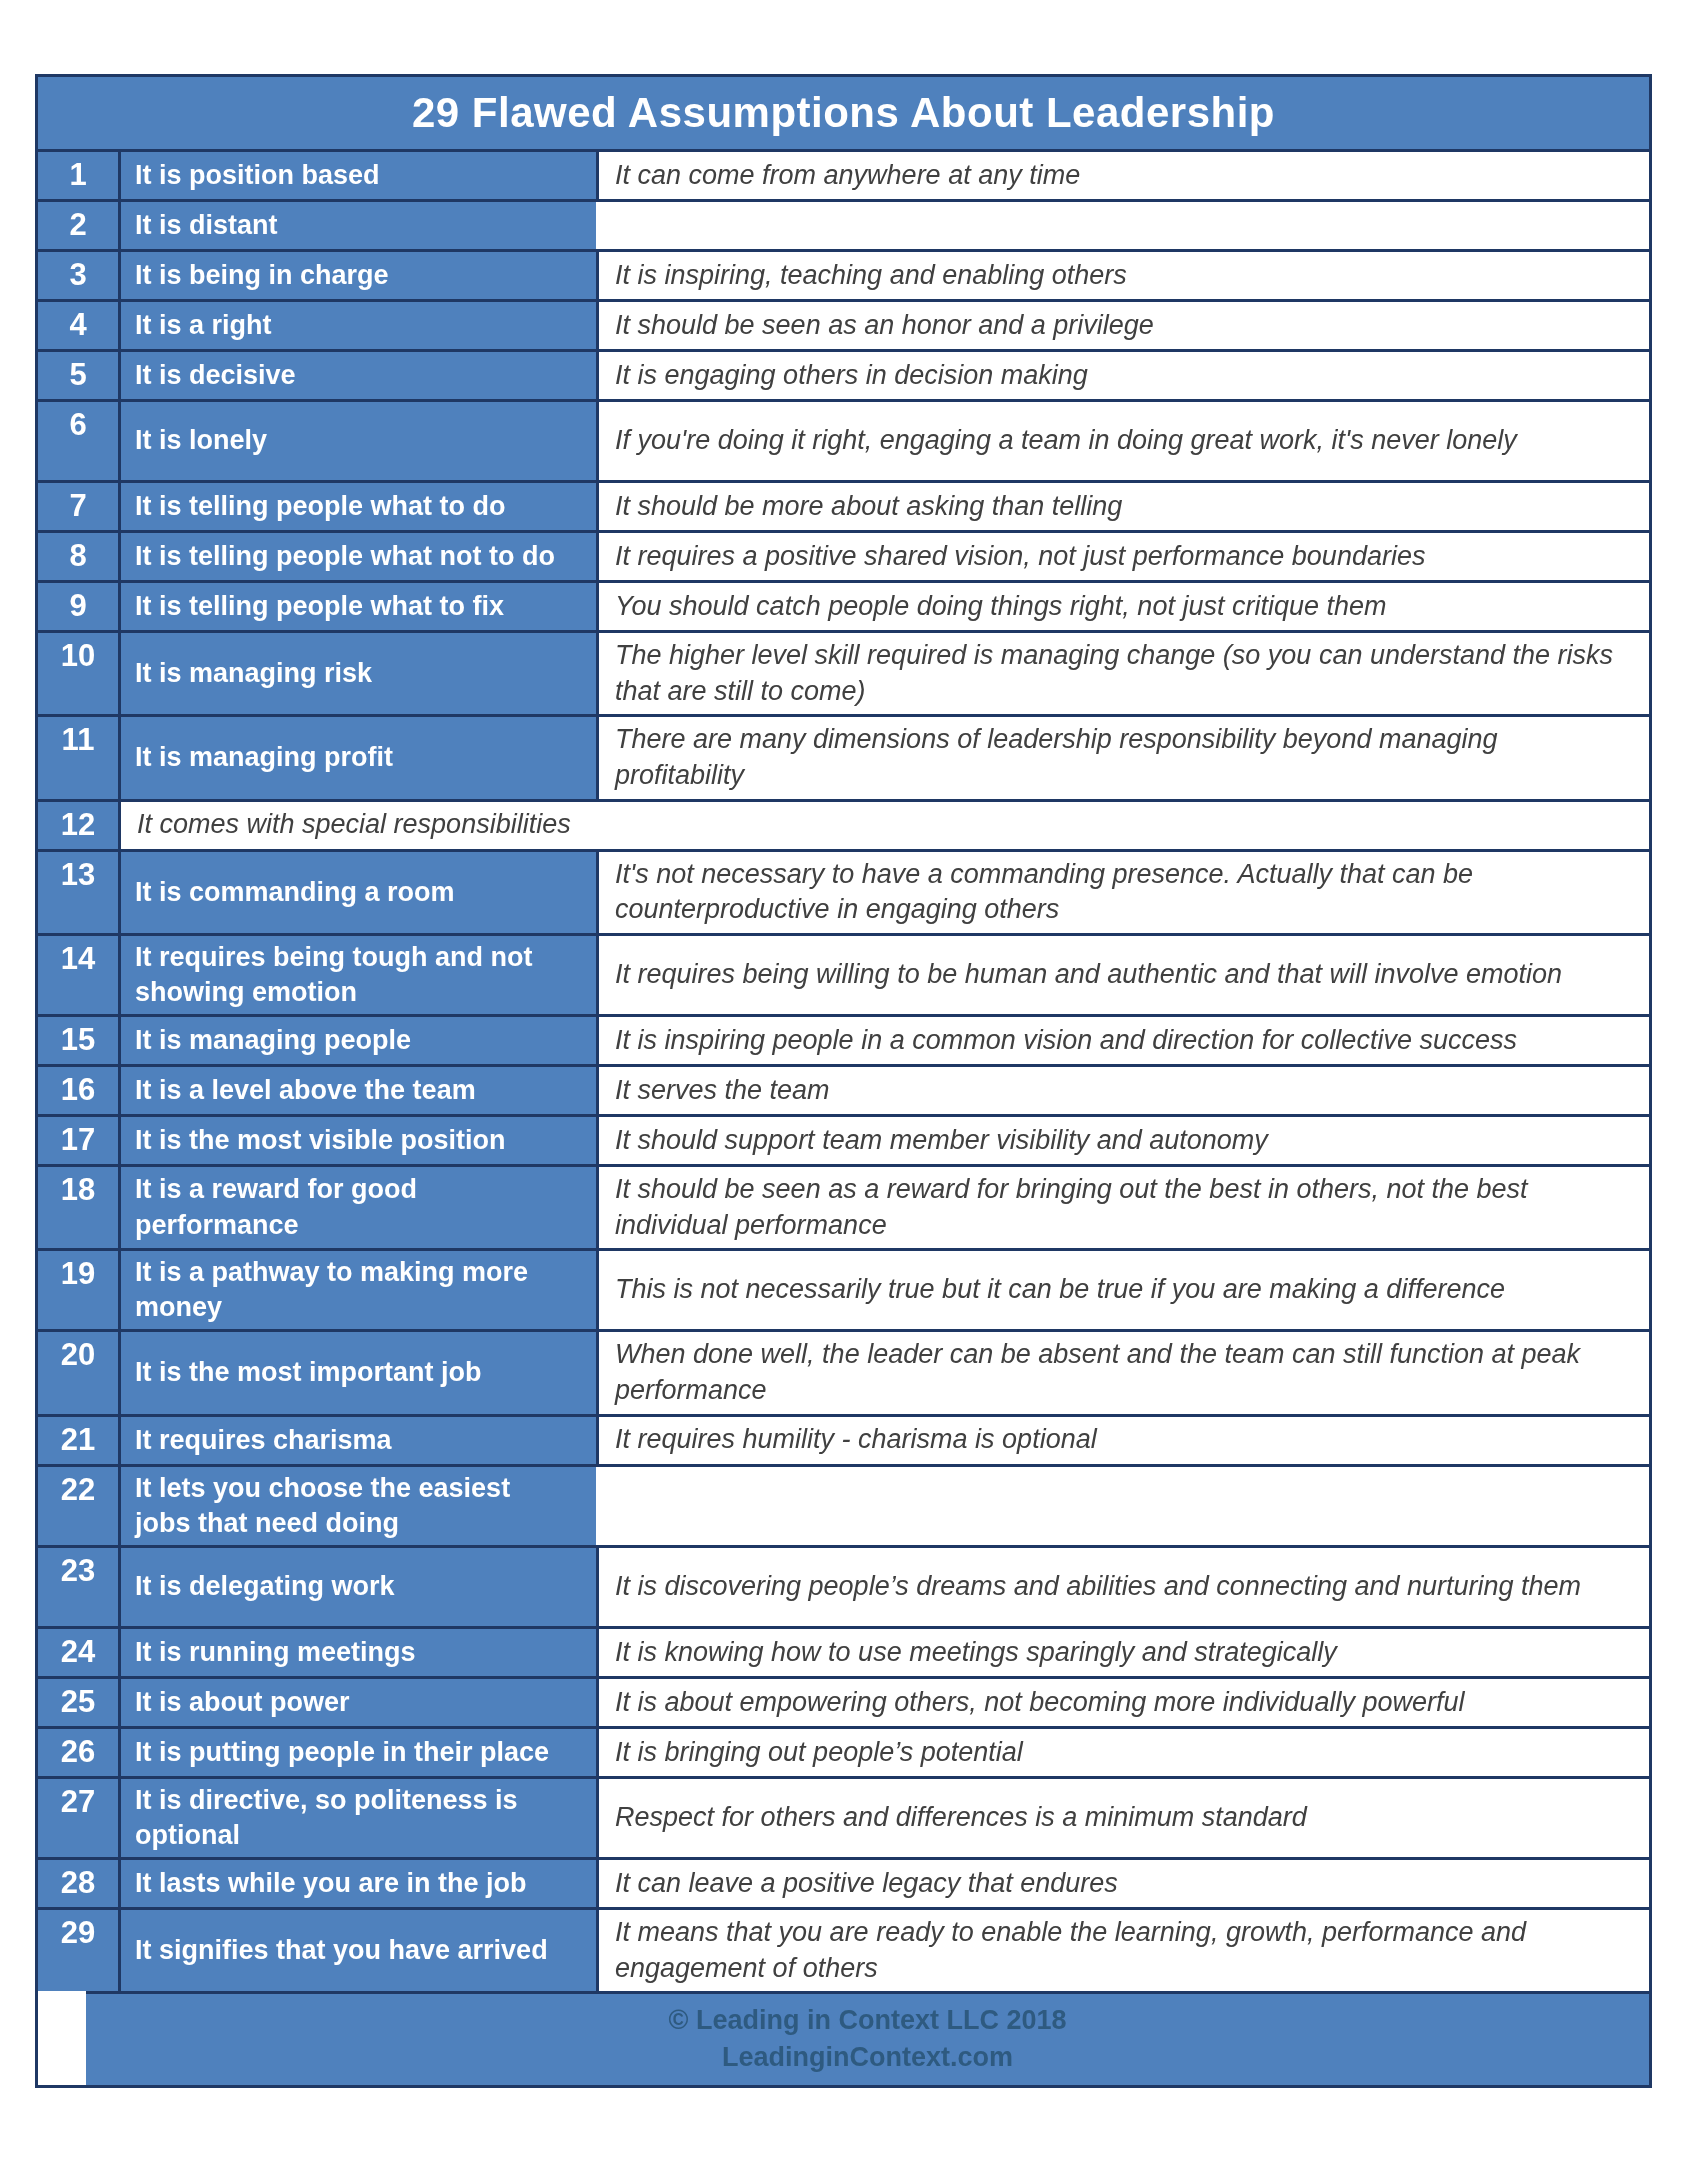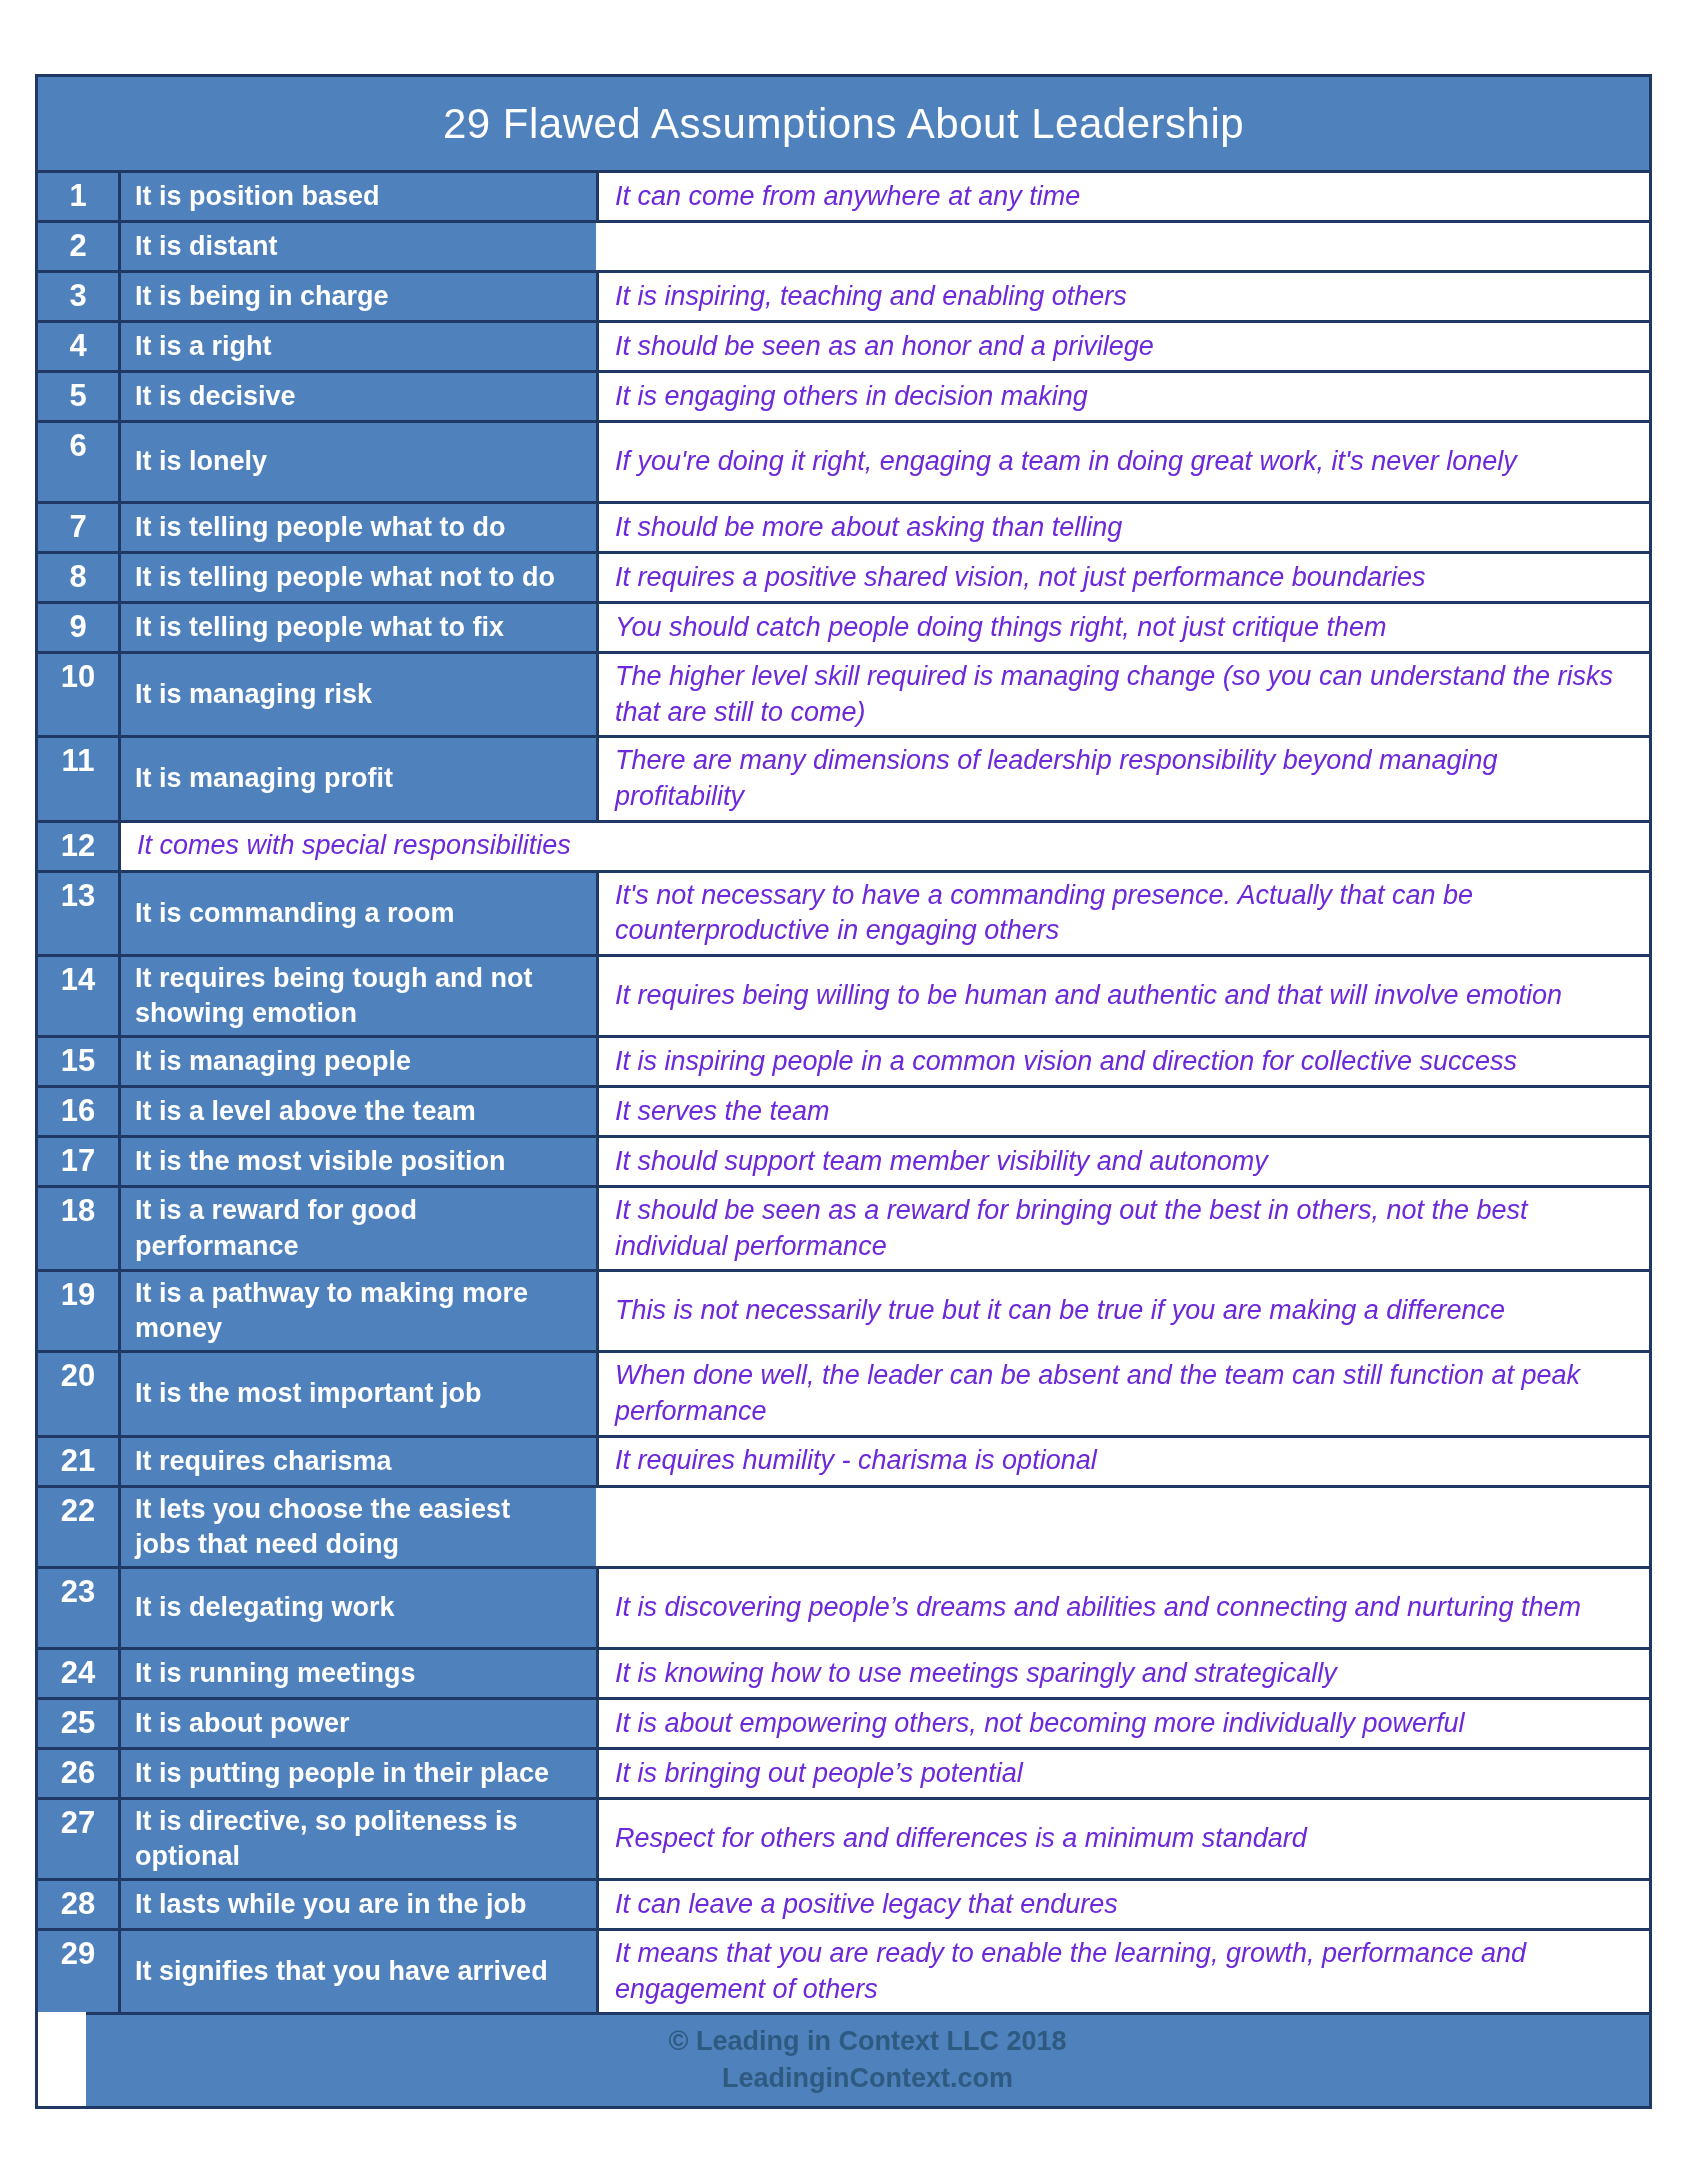--- a/index.html
+++ b/index.html
@@ -1,32 +1,32 @@
 <!DOCTYPE html>
 <html><head>
 <meta charset="utf-8">
 <style>
   html,body{margin:0;padding:0;background:#ffffff;}
   .page{position:relative;width:1683px;height:2178px;background:#ffffff;
         font-family:"Liberation Sans",sans-serif;overflow:hidden;}
   .table{position:absolute;left:35px;top:74px;width:1611px;
          border:3px solid #1f3864;background:#ffffff;}
-  .title-row{height:93px;background:#4f81bd;color:#ffffff;
+  .title-row{height:72px;background:#4f81bd;color:#ffffff;
          display:flex;align-items:center;justify-content:center;
-         font-size:42px;font-weight:normal;letter-spacing:0.5px;}
+         font-size:42px;font-weight:bold;letter-spacing:0.5px;}
   .row{display:flex;border-top:3px solid #1f3864;min-height:47px;}
   .row.tall{min-height:78px;}
   .cell-num{width:80px;flex:0 0 80px;background:#4f81bd;color:#ffffff;
          font-weight:bold;font-size:31px;text-align:center;padding-top:5px;
          box-sizing:border-box;}
   .cell-assumption{width:478px;flex:0 0 478px;background:#4f81bd;color:#ffffff;
          font-weight:bold;font-size:27px;line-height:1.3;
          border-left:3px solid #1f3864;display:flex;align-items:center;
          padding:4px 24px 4px 14px;box-sizing:border-box;}
-  .cell-response{flex:1;background:#ffffff;color:#6d28d9;
+  .cell-response{flex:1;background:#ffffff;color:#404040;
          font-style:italic;font-size:27px;line-height:1.32;
          border-left:3px solid #1f3864;display:flex;align-items:center;
          padding:5px 20px 5px 16px;box-sizing:border-box;}
   .footer{background:#4f81bd;border-top:3px solid #1f3864;color:#2e5a80;
          font-weight:bold;text-align:center;font-size:27px;line-height:1.35;
          padding:8px 0 10px;margin-left:48px;}
 </style>
 </head>
 <body>
 

